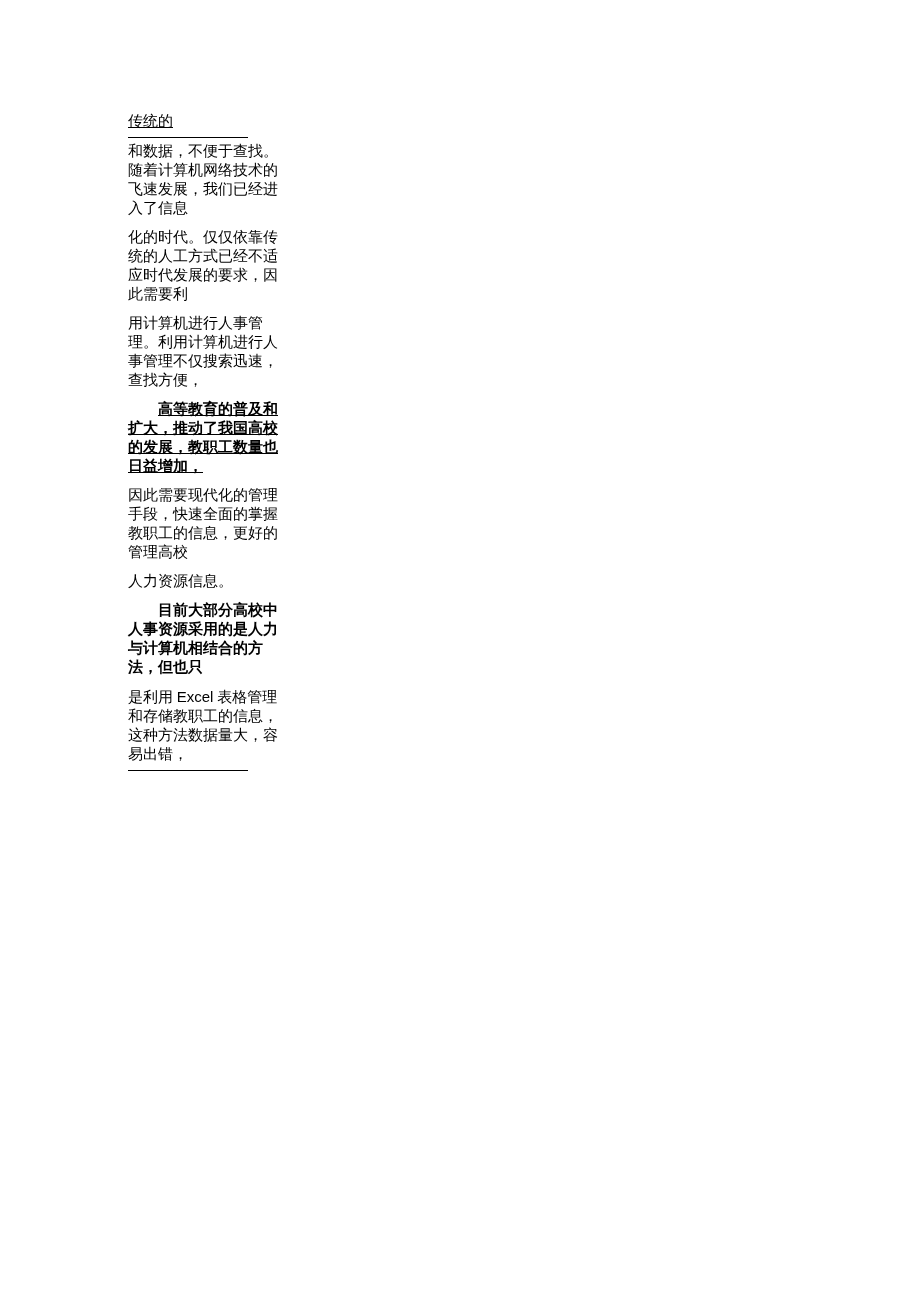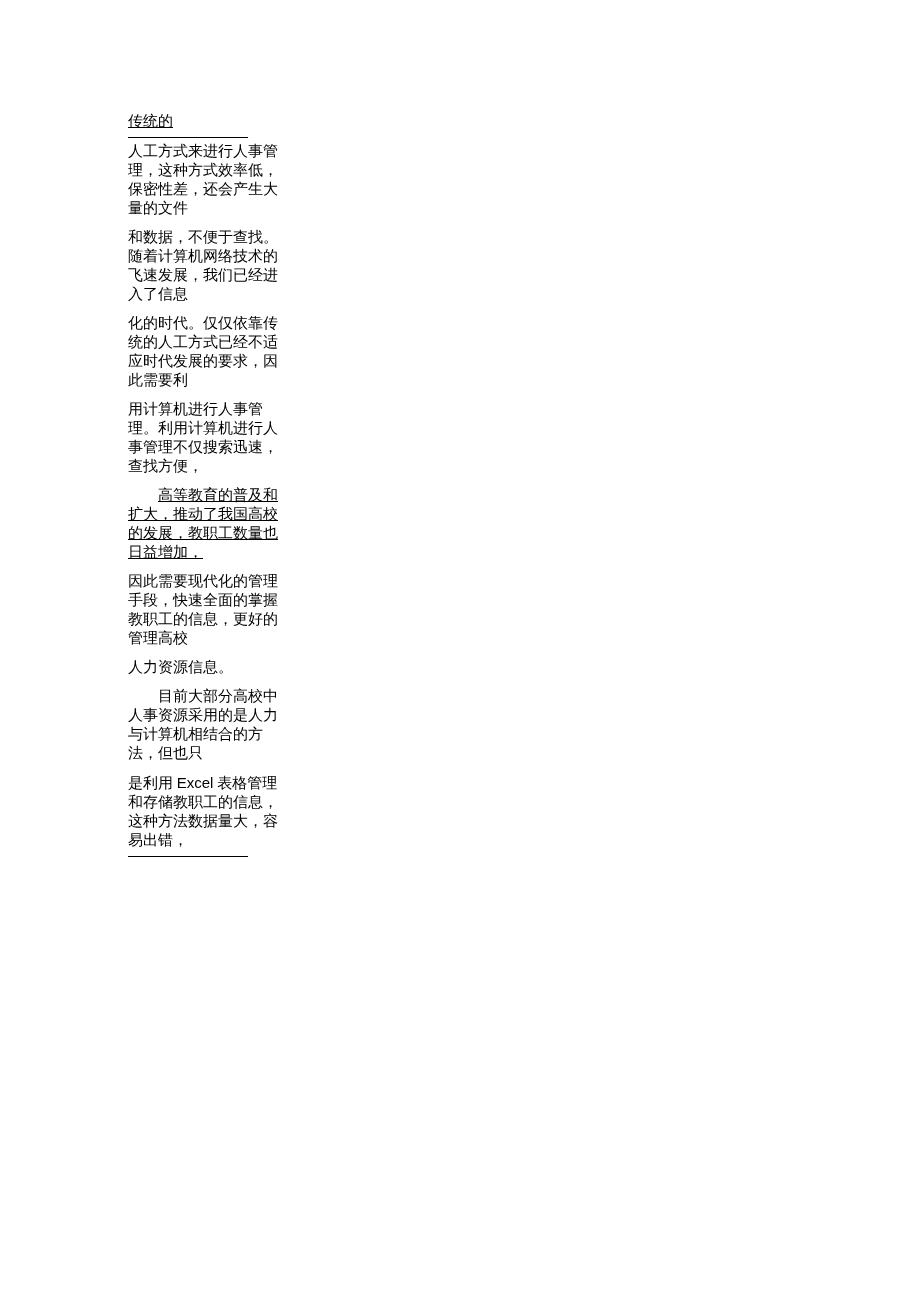--- a/index.html
+++ b/index.html
@@ -26,20 +26,21 @@
   }
   .para {
     margin: 0 0 10px 0;
     text-align: left;
   }
   .underline-para {
     text-decoration: underline;
   }
   .indent {
     text-indent: 30px;
+    font-weight: bold;
   }
   .hr-line {
     border: 0;
     border-top: 1px solid #000;
     margin: 6px 0 4px 0;
     width: 120px;
   }
   .font-latin {
     font-family: Arial, sans-serif;
   }
@@ -48,23 +49,20 @@
 <body>
 
 <div class="page">
   <div class="column">
 
     <p class="para underline-para" style="margin-bottom:4px;">
       <span>传统的</span>
     </p>
     <hr class="hr-line">
 
-    <p class="para">
-      <span>人工方式来进行人事管理，这种方式效率低，保密性差，还会产生大量的文件</span>
-    </p>
 
     <p class="para">
       <span>和数据，不便于查找。随着计算机网络技术的飞速发展，我们已经进入了信息</span>
     </p>
 
     <p class="para">
       <span>化的时代。仅仅依靠传统的人工方式已经不适应时代发展的要求，因此需要利</span>
     </p>
 
     <p class="para">

